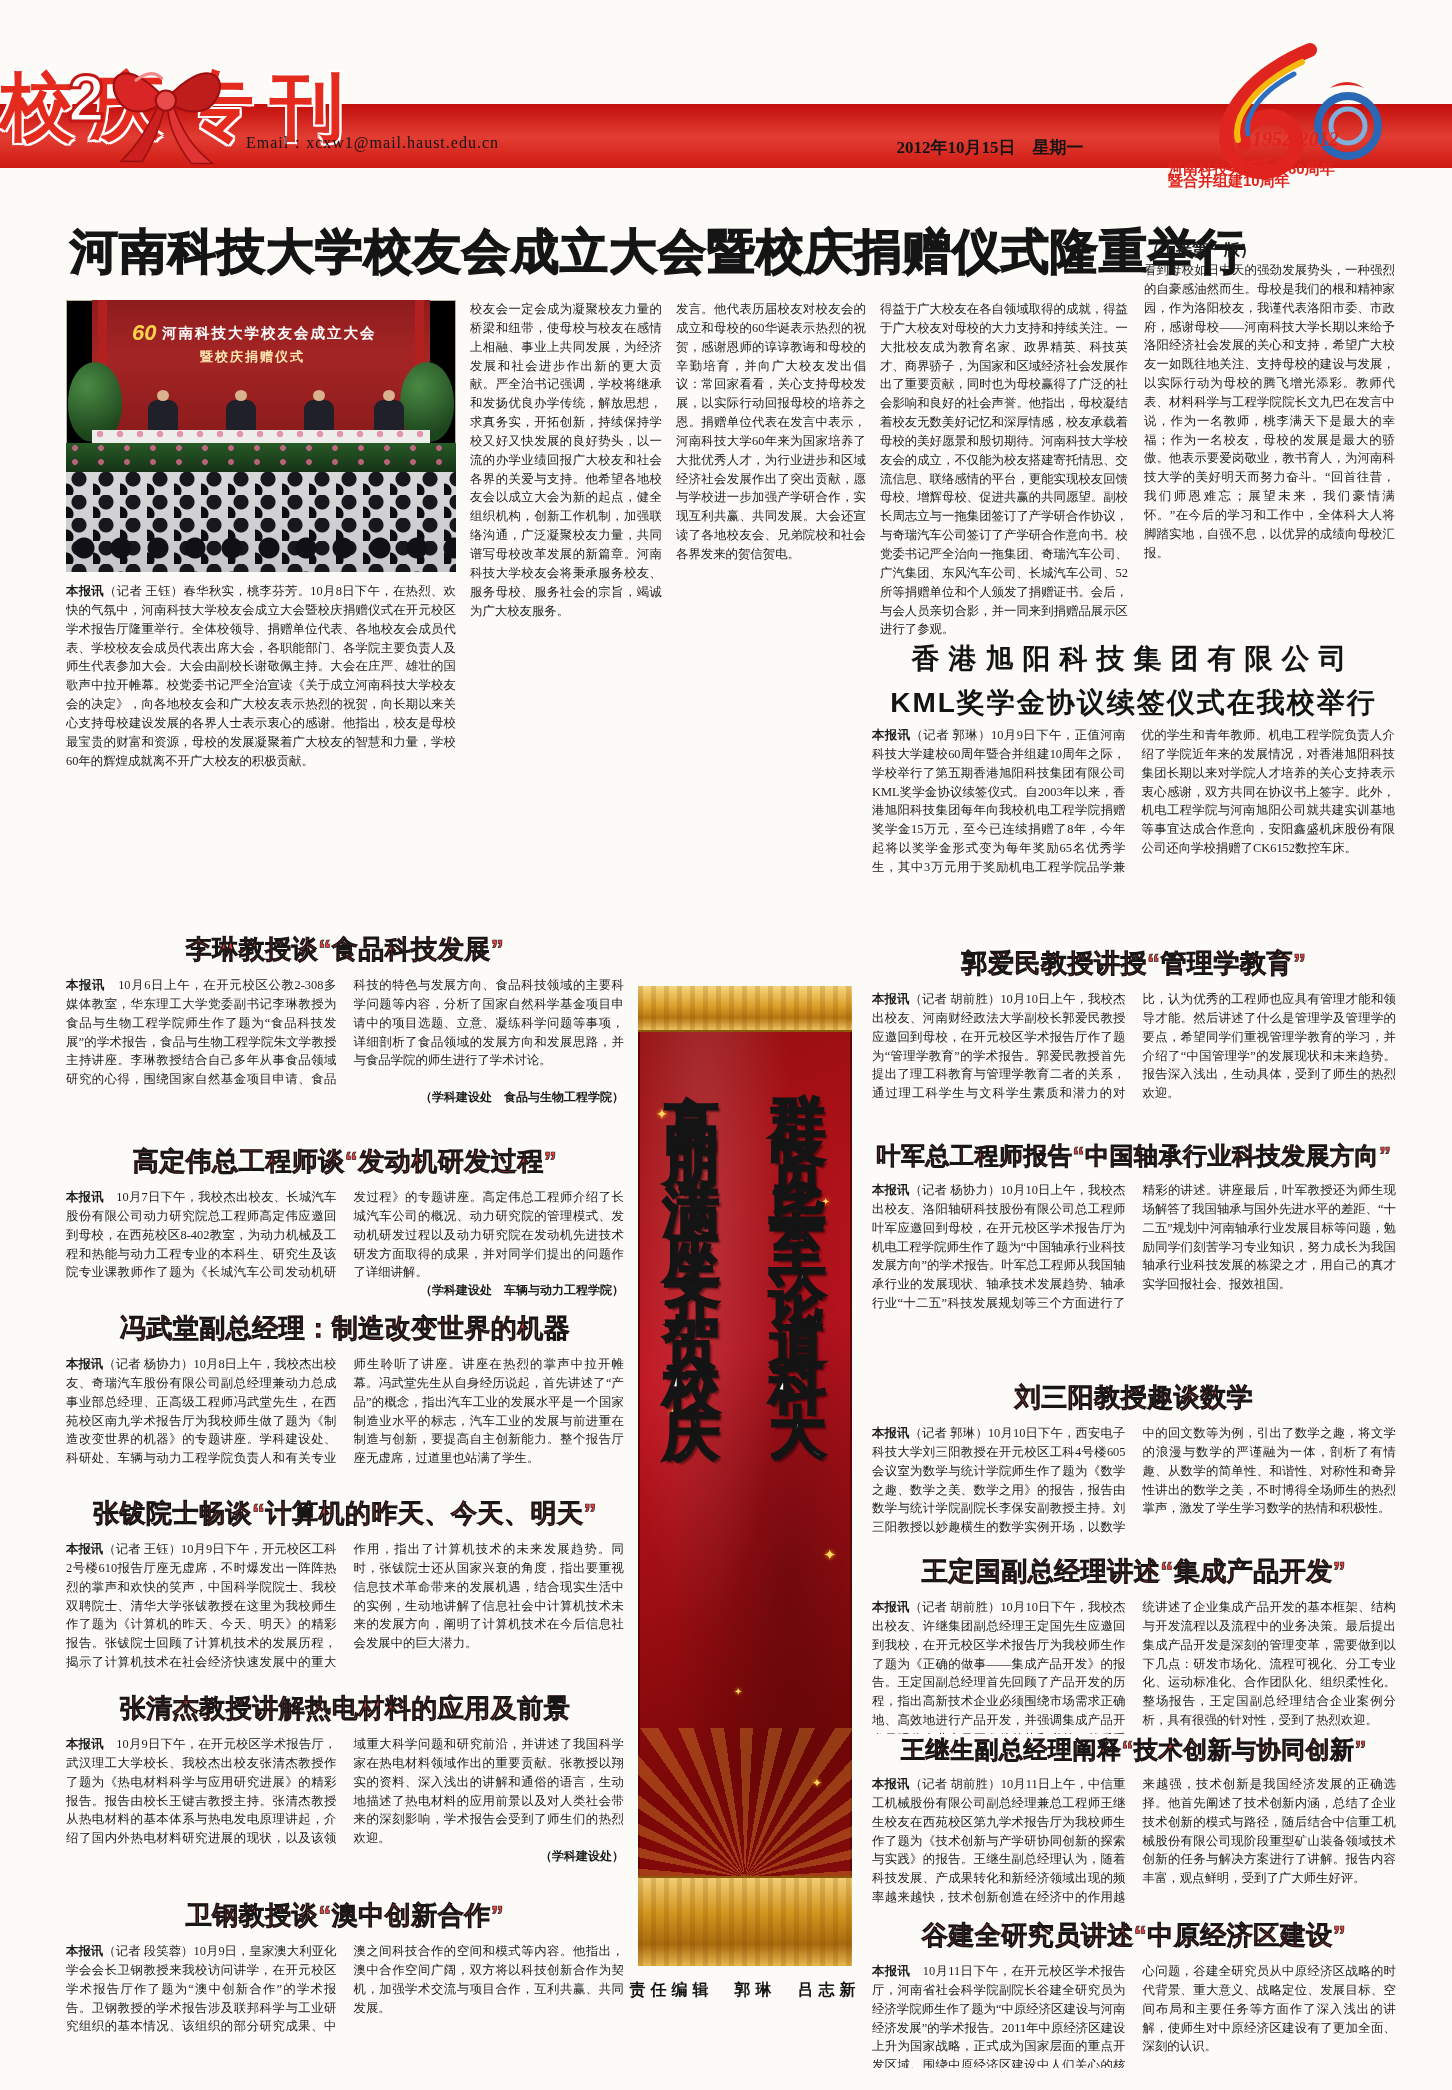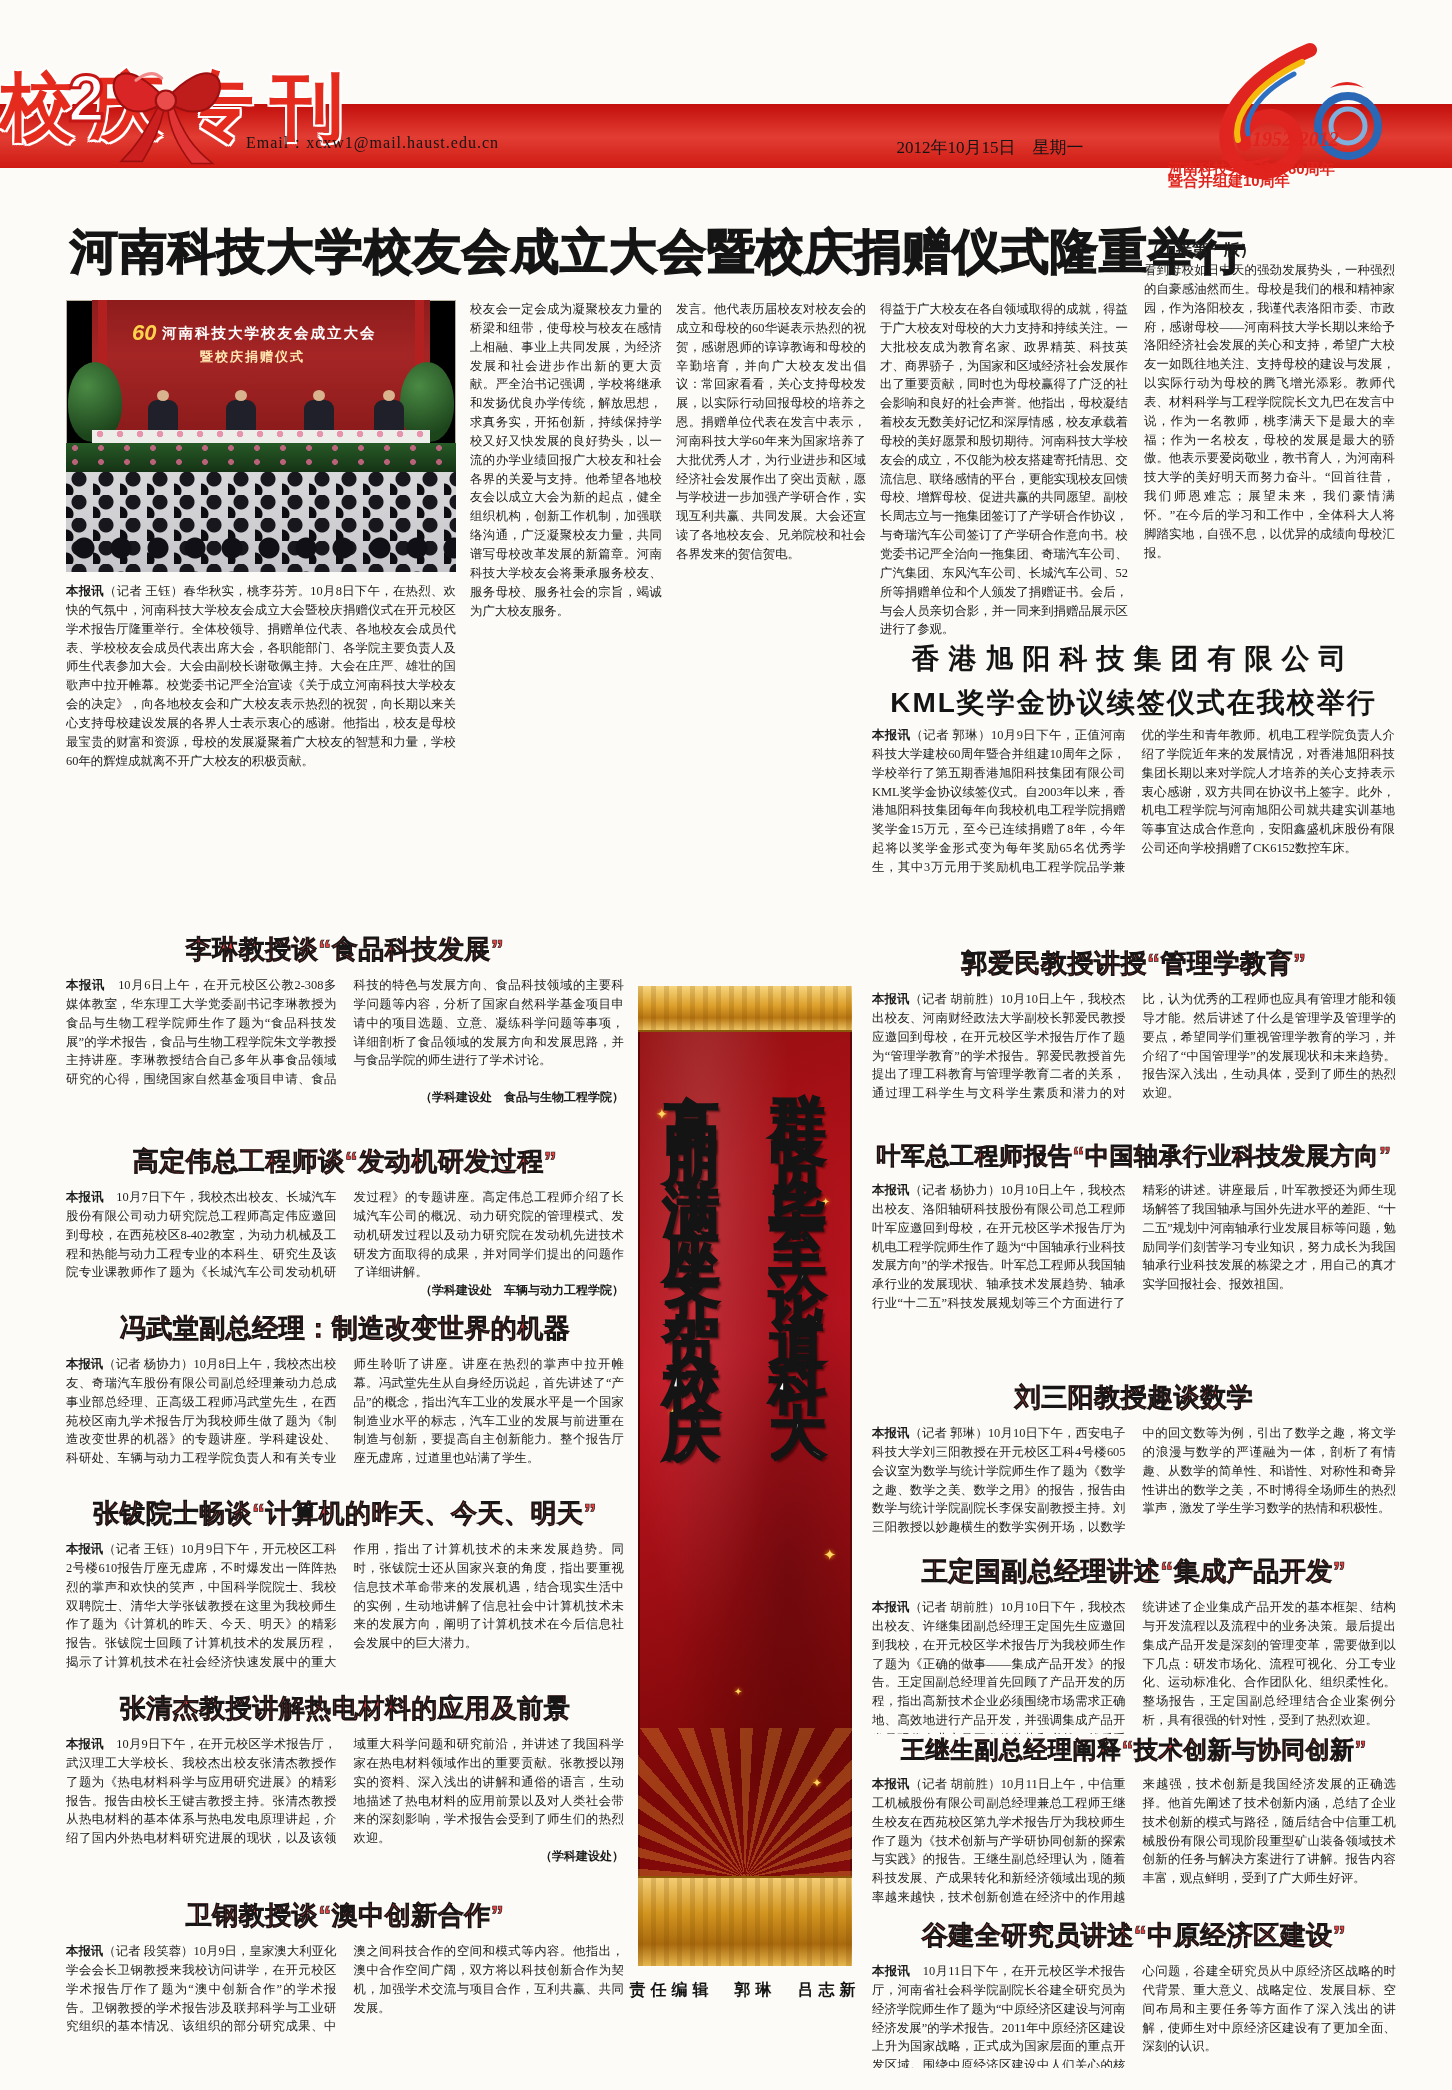--- a/index.html
+++ b/index.html
@@ -7,21 +7,21 @@
         font-family:"Liberation Serif",serif;color:#1c1c1c;}
   .abs{position:absolute;}
   
   .band{left:0;top:104px;width:1452px;height:64px;background:linear-gradient(180deg,#c30f0c,#e23d33 52%,#cf1a12);}
   .pagenum{left:68px;top:60px;font-family:"Liberation Sans",sans-serif;font-size:66px;font-weight:900;color:#fff;
            -webkit-text-stroke:3px #c61717;text-shadow:0 0 2px #c61717;z-index:3;}
   .email{left:246px;top:133px;font-size:16px;letter-spacing:1px;color:#141414;z-index:3;}
   .masthead{left:0;top:58px;width:1452px;text-align:left;font-family:"Liberation Sans",sans-serif;
             font-size:74px;font-weight:900;color:#e52a1e;letter-spacing:16px;z-index:2;
             text-shadow:-2px 0 #fff,2px 0 #fff,0 -2px #fff,0 2px #fff,-2px -2px #fff,2px 2px #fff,-2px 2px #fff,2px -2px #fff;}
-  .date{left:850px;top:136px;width:280px;text-align:center;font-size:17px;color:#141414;z-index:3;}
+  .date{left:850px;top:136px;width:280px;text-align:center;font-size:17px;color:#141414;z-index:3;font-weight:bold;}
   .logo{left:1152px;top:40px;width:266px;height:178px;z-index:4;}
   .logo-years{left:1252px;top:128px;font-style:italic;font-weight:700;font-size:20px;color:#e0231c;z-index:5;}
   .logo-l1{left:1168px;top:160px;width:260px;font-family:Liberation Sans, sans-serif;font-weight:700;font-size:15px;color:#e0231c;z-index:5;}
   .logo-l2{left:1168px;top:172px;width:260px;font-family:"Liberation Sans",sans-serif;font-weight:700;font-size:15px;color:#e0231c;z-index:5;}
   
   .headline{left:70px;top:220px;width:1064px;font-family:"Liberation Sans",sans-serif;font-size:48px;font-weight:700;
             color:#151515;letter-spacing:1px;-webkit-text-stroke:1.4px #151515;white-space:nowrap;}
   .bodytxt{font-size:12.4px;line-height:1.52;text-align:justify;}
   .bodytxt b{font-family:"Liberation Sans",sans-serif;}
   .colblock{overflow:hidden;}

